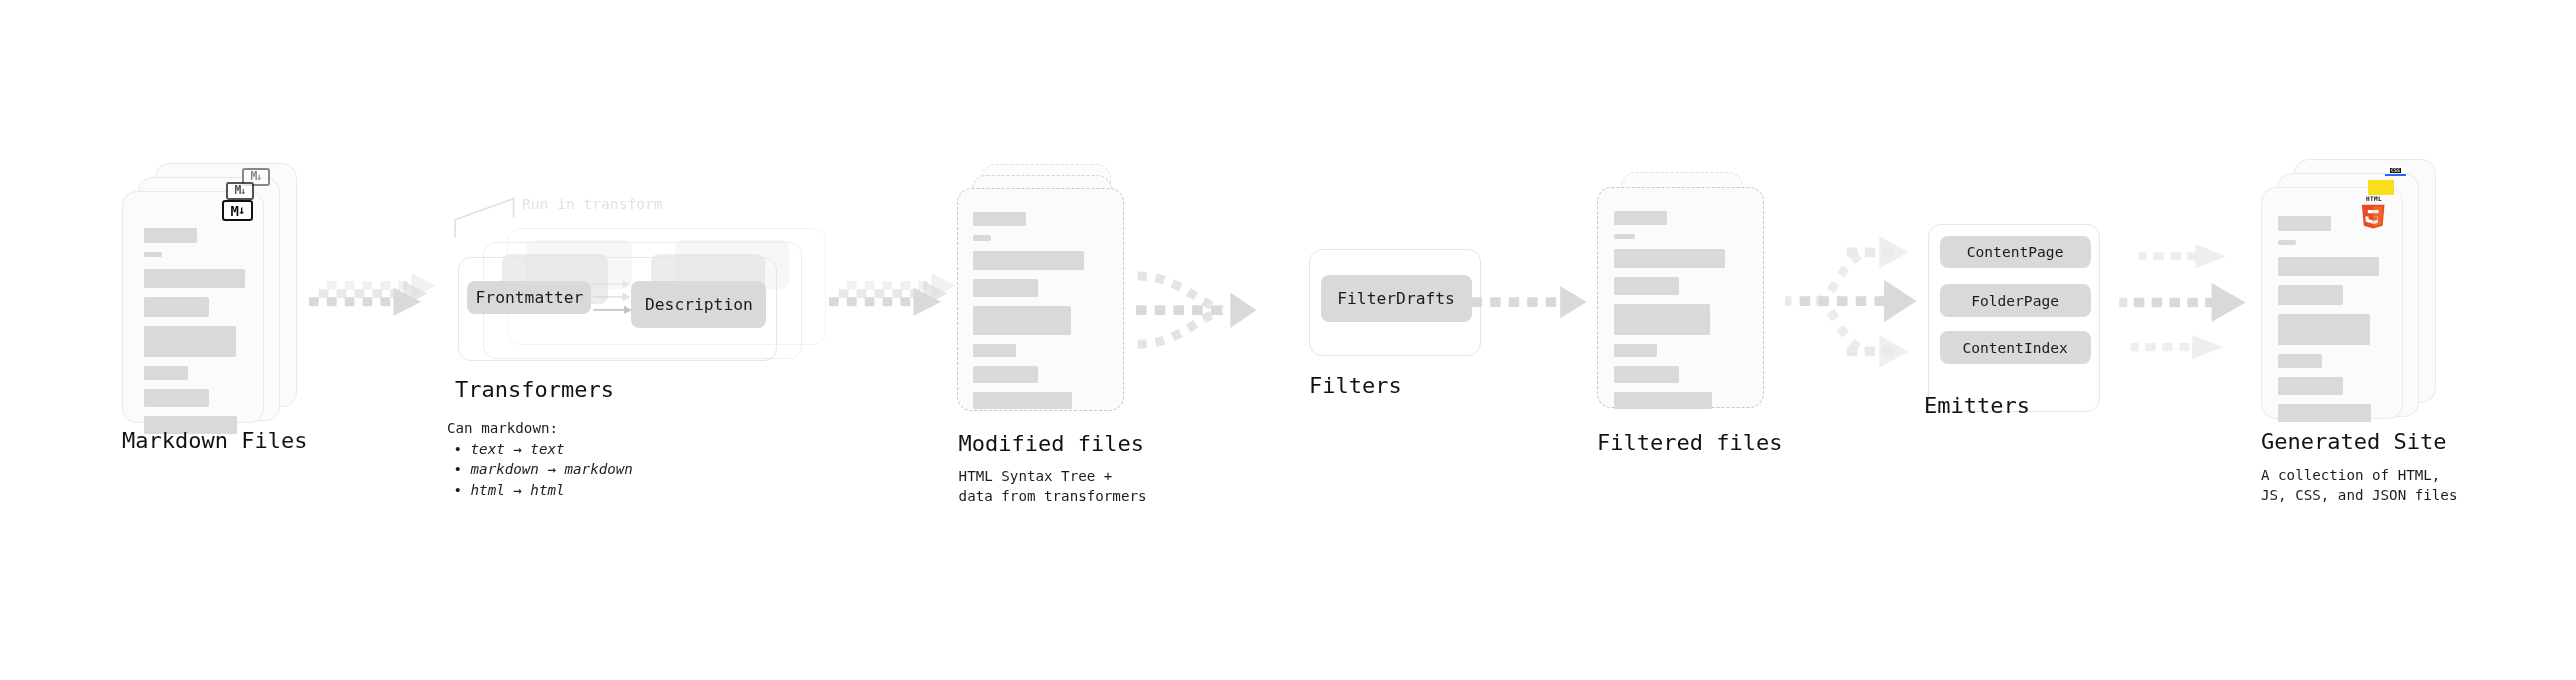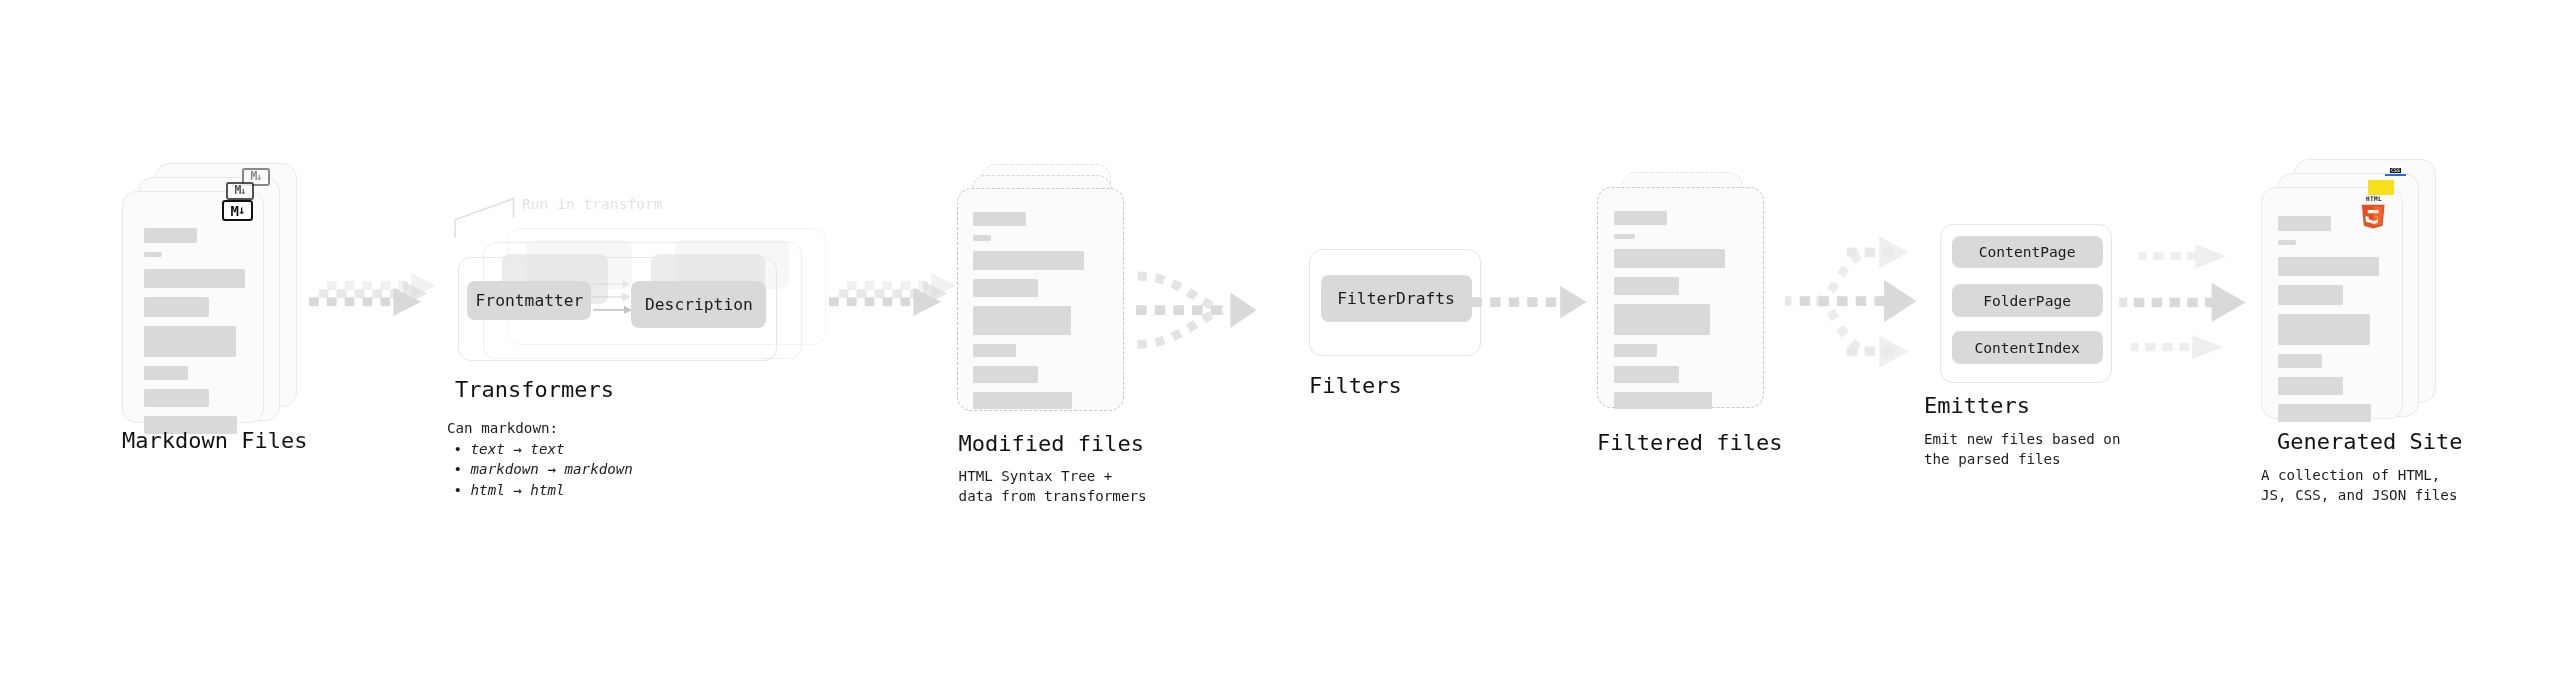--- a/index.html
+++ b/index.html
@@ -191,21 +191,21 @@
     <div class="group-box" style="left:60px; top:36px; width:319px; height:117px; opacity:.45;">
       <div class="chip ghost1" style="left:18px; top:11.4px; width:106px; height:49px;"></div>
       <div class="chip ghost1" style="left:167px; top:11.4px; width:114px; height:49px;"></div>
     </div>
     <div class="group-box" style="left:36px; top:50px; width:319px; height:117px; opacity:.7;">
       <div class="chip ghost2" style="left:18px; top:11.4px; width:106px; height:50px;"></div>
       <div class="chip ghost2" style="left:167px; top:11.4px; width:114px; height:50px;"></div>
     </div>
 
     <div class="group-box" style="left:11.4px; top:65px; width:319px; height:104px;">
-      <div class="chip" style="left:8.1px; top:23px; width:124px; height:39px;">Frontmatter</div>
+      <div class="chip" style="left:8.1px; top:23px; width:124px; height:33px;">Frontmatter</div>
       <div class="chip" style="left:172px; top:23px; width:135px; height:47px;">Description</div>
 
       <svg width="49" height="39" style="position:absolute;left:134px;top:21px;" viewBox="0 0 60 48">
         <g stroke-width="2" fill="none">
           <g opacity="0.35">
               <path d="M 0 6 H 36" stroke="#cccccc"></path>
               <polygon points="36,1 46,6 36,11" fill="#cccccc" stroke="none"></polygon>
             </g>
           <g opacity="0.55">
               <path d="M 0 22 H 36" stroke="#cccccc"></path>
@@ -361,28 +361,26 @@
         <rect x="41" y="96" width="13" height="12" rx="1"></rect>
         <rect x="64" y="96" width="13" height="12" rx="1"></rect>
         <rect x="87" y="96" width="13" height="12" rx="1"></rect>
         <rect x="110" y="96" width="13" height="12" rx="1"></rect>
         <polygon points="122,76 162,102 122,128"></polygon>
       </g>
     </svg>
   </div>
 
   <div class="node" style="left:1924px; top:224px;">
-    <div class="group-box" style="left:16px; top:0px; width:172px; height:159px; position:relative;">
+    <div class="group-box" style="left:4px; top:0px; width:172px; height:188px; position:relative;">
       <div class="chip" style="left:10.6px; top:10.6px; width:151px; height:32.5px; font-size:14.6px;">ContentPage</div>
       <div class="chip" style="left:10.6px; top:59px; width:151px; height:32.5px; font-size:14.6px;">FolderPage</div>
       <div class="chip" style="left:10.6px; top:106px; width:151px; height:32.5px; font-size:14.6px;">ContentIndex</div>
     </div>
     <div class="title" style="left:0px; top:169px;">Emitters</div>
-    <div class="desc" style="left:0px; top:205px;">Emit new files based on
-the parsed files</div>
   </div>
 
   <div class="node" style="left:2103px; top:231px;">
     <svg width="154" height="143" viewBox="0 0 190 176">
       <g fill="#e9e9e9" opacity="0.75">
         <rect x="44" y="26" width="10" height="10" rx="1"></rect>
         <rect x="62" y="26" width="13" height="10" rx="1"></rect>
         <rect x="83" y="26" width="13" height="10" rx="1"></rect>
         <rect x="104" y="26" width="13" height="10" rx="1"></rect>
         <polygon points="114,16 152,31 114,46"></polygon>
@@ -434,19 +432,19 @@
         <svg width="28" height="34" viewBox="0 0 34 42">
           <text x="17" y="8" font-family="DejaVu Sans Mono, monospace" font-size="7.5" font-weight="bold" fill="#111111" text-anchor="middle" letter-spacing="0.5">HTML</text>
           <polygon points="2,12 30,12 27.6,38 16,41.5 4.4,38" fill="#e44d26"></polygon>
           <polygon points="16,14.2 27.6,14.2 25.6,36.2 16,39.2" fill="#f16529"></polygon>
           <polygon points="16,20 9,20 9.4,24 16,24 16,28 13.2,28 9.8,28 10.1,31.5 16,33 16,36.8 6.6,34.2 6,27.4 16,27.4" fill="#ffffff" opacity="0"></polygon>
           <path d="M16 18.5 H9.2 l0.35 4 H16 v4 h-2.6 l-3.2 0 0.3 3.6 5.5 1.5 v4 l-9.1-2.5 -0.6-6.6 H16z" fill="#ffffff"></path>
           <path d="M16 18.5 h6.8 l-0.35 4 H16 v4 h6.1 l-0.75 8.1 L16 36.1 v-4 l5.1-1.4 0.35-3.9 H16z" fill="#ebebeb"></path>
         </svg>
       </div>
     </div>
-    <div class="title" style="left:0px; top:270px;margin-left:16px;">Generated Site</div>
+    <div class="title" style="left:0px; top:270px;">Generated Site</div>
     <div class="desc" style="left:0px; top:306px;">A collection of HTML,
 JS, CSS, and JSON files</div>
   </div>
 
 </div>
 
 
 </body></html>

